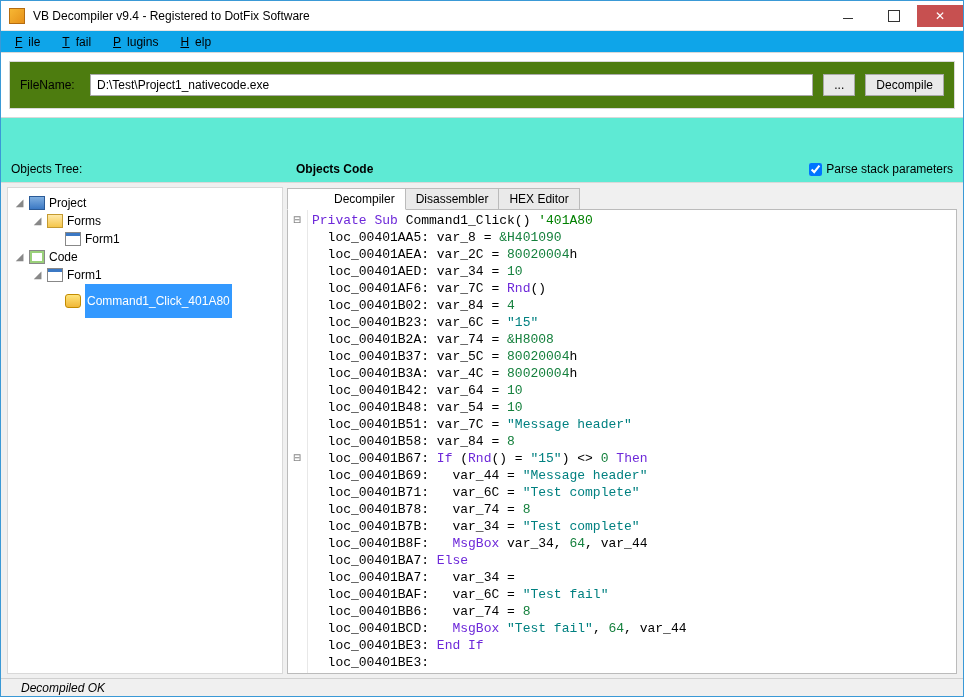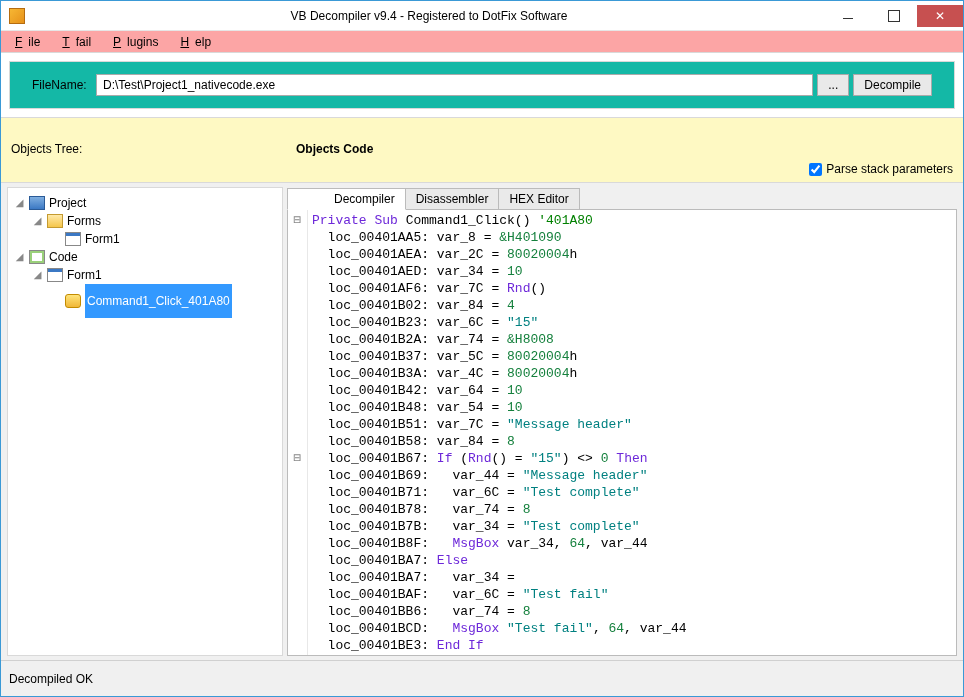--- a/index.html
+++ b/index.html
@@ -22,53 +22,52 @@
   border-bottom: 1px solid #e6e6e6;
 }
 .titlebar .app-icon {
   width: 16px; height: 16px;
   background: linear-gradient(135deg,#f7b733,#e6911a);
   margin: 0 8px;
   border: 1px solid #b56c10;
 }
 .titlebar .title {
   flex: 1;
-  text-align: center;
   font-size: 12px;
   color: #000;
 }
 .winbtns { display: flex; }
 .winbtn {
   width: 46px; height: 22px;
   display: flex; align-items: center; justify-content: center;
   font-size: 12px;
 }
 .winbtn.min::before { content: ""; display:block; width:10px; height:1px; background:#333; margin-top:6px;}
 .winbtn.max::before { content: ""; display:block; width:10px; height:10px; border:1px solid #333;}
 .winbtn.close { background:#c75050; color:#fff; font-size:16px; line-height:1;}
 .winbtn.close::before { content:"✕"; font-size:12px;}
 .menubar {
   height: 22px;
   display: flex;
   align-items: center;
   padding: 0 8px;
   gap: 4px;
-  background: #fca5a5;
+  background: #0ea5e9;
   border-bottom: 1px solid #d9d9d9;
 }
 .menubar span { padding: 2px 6px; }
 .menubar span u { text-decoration: underline; }
 .file-panel {
   margin: 8px;
-  padding: 12px 22px;
+  padding: 12px 10px;
   border: 1px solid #d9d9d9;
-  background: #14b8a6;
+  background: #4d7c0f;
   display: flex;
   align-items: center;
-  gap: 4px;
+  gap: 10px;
 }
 .file-panel label { font-size: 12px; min-width: 60px; }
 .file-panel input[type=text] {
   flex: 1;
   height: 22px;
   padding: 2px 6px;
   border: 1px solid #aaa;
   font-family: inherit;
   font-size: 12px;
   background:#fff;
@@ -76,23 +75,23 @@
 .btn {
   height: 22px;
   padding: 0 10px;
   border: 1px solid #aaa;
   background: #e9e9e9;
   font-size: 12px;
   cursor: pointer;
 }
 .options-row {
   display: flex;
-  align-items: center;
+  align-items: flex-end;
   padding: 4px 10px 6px;
-  background: #fef9c3;
+  background: #5eead4;
   border-top: 1px solid #d9d9d9;
   border-bottom: 1px solid #d9d9d9;
   gap: 20px;
 }
 .options-row .label1 { width: 265px; }
 .options-row .label2 { font-weight: bold; flex:1; }
 .chk { display: flex; align-items: center; gap: 4px; margin-top: 40px; }
 .chk input { width:13px; height:13px; }
 .main {
   flex: 1;
@@ -168,27 +167,28 @@
   font-size: 13px;
   line-height: 17px;
   padding: 2px 4px;
   white-space: pre;
 }
 .kw { color: #6d28d9; }
 .num { color: #15803d; }
 .str { color: #008080; }
 .cmt { color: #008000; }
 .statusbar {
-  height: 36px;
+  height: 18px;
   border-top: 1px solid #d0d0d0;
   background: #f0f0f0;
   display:flex;
   align-items:center;
-  padding: 0 8px;
+  padding: 0 20px;
   font-size:12px;
+  font-style:italic;
 }
 </style>
 </head>
 <body>
 
 <div class="titlebar">
   <span class="app-icon"></span>
   <span class="title">VB Decompiler v9.4 - Registered to DotFix Software</span>
   <div class="winbtns">
     <div class="winbtn min"></div>

